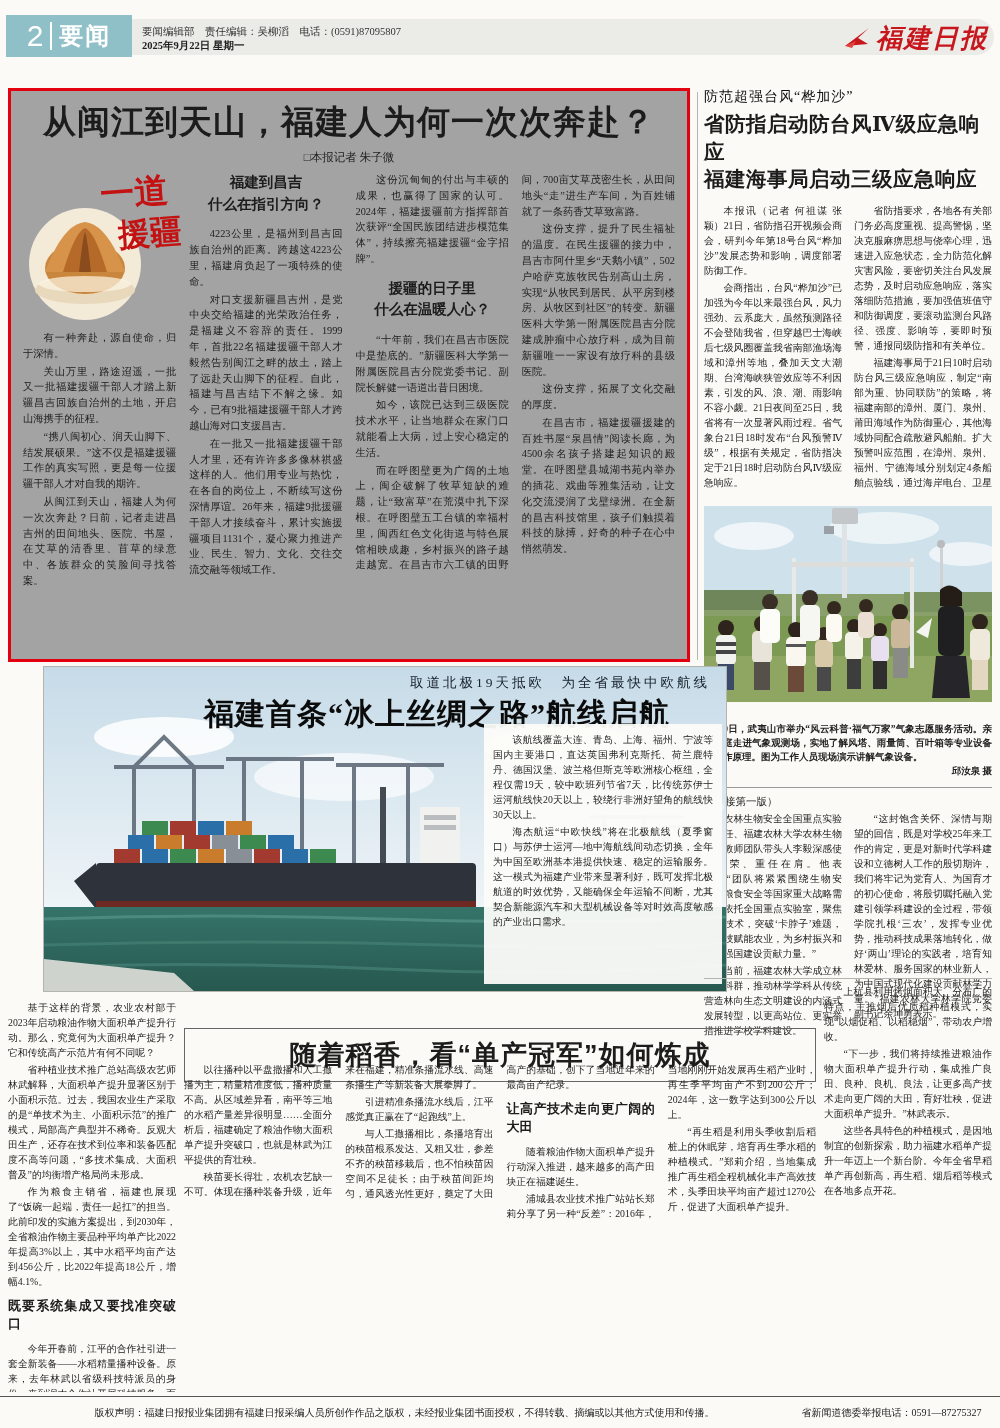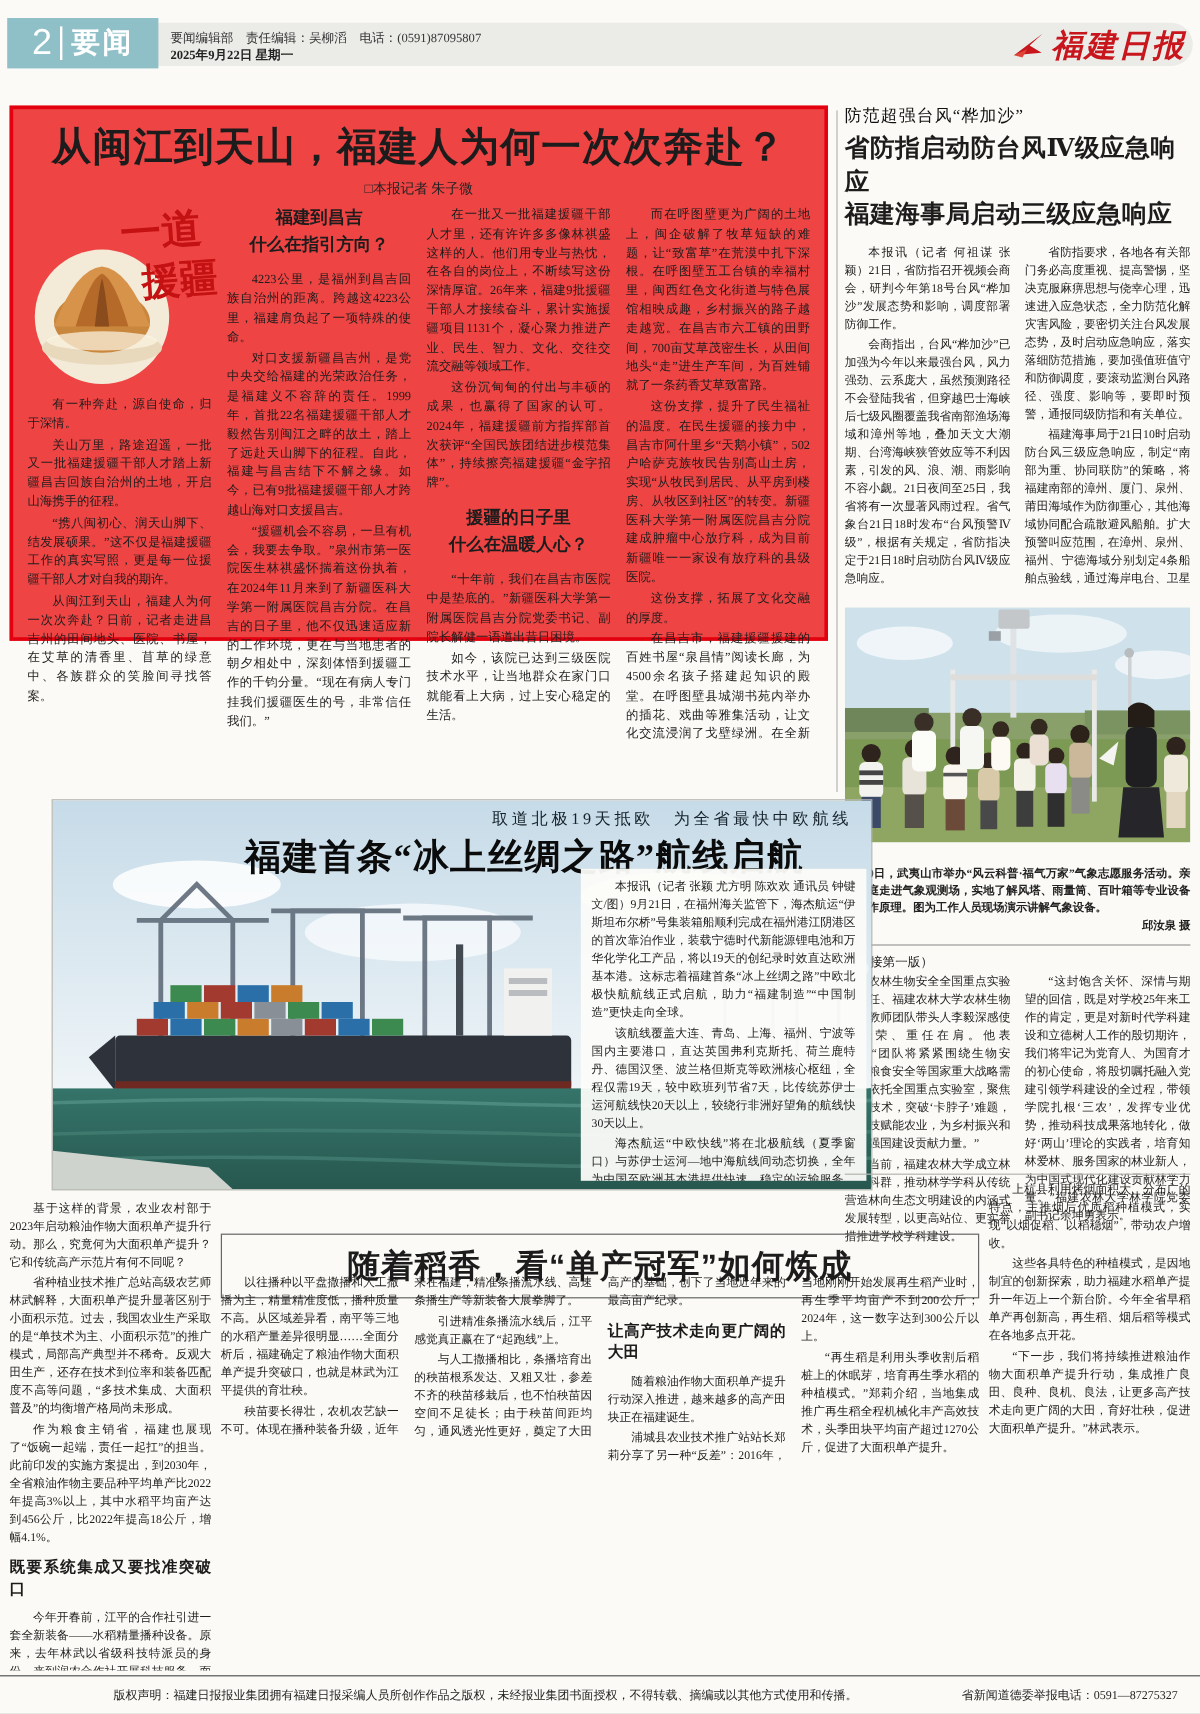--- a/index.html
+++ b/index.html
@@ -13,22 +13,22 @@
             font-family:"Liberation Sans",sans-serif;}
   .page-tag .num{font-size:30px;font-weight:300;line-height:1;}
   .page-tag .bar{width:2px;height:28px;background:#fff;}
   .page-tag .sec{font-size:24px;font-weight:bold;line-height:1;letter-spacing:2px;}
   .dept{left:142px;top:25px;font-size:10.5px;color:#333;}
   .date{left:142px;top:39px;font-size:10.5px;font-weight:bold;color:#222;}
   .masthead{right:12px;top:21px;display:flex;align-items:center;gap:4px;}
   .masthead .mtxt{font-size:26px;font-weight:bold;color:#c8161d;font-style:italic;
                   font-family:"Liberation Serif",serif;letter-spacing:2px;}
   
-  .lead-box{left:8px;top:88px;width:682px;height:446px;border:3px solid #e3000f;
-            background:#ef4444;box-sizing:border-box;padding:8px 12px 6px;}
+  .lead-box{left:8px;top:88px;width:682px;height:574px;border:3px solid #e3000f;
+            background:#a3a3a3;box-sizing:border-box;padding:8px 12px 6px;}
   .lead-title{font-family:"Liberation Sans","DejaVu Sans",sans-serif;font-weight:bold;
               font-size:33px;line-height:1.15;text-align:center;letter-spacing:1px;margin-top:4px;}
   .lead-byline{text-align:center;font-size:11.5px;margin:9px 0 7px;color:#222;}
   .lead-body{height:464px;column-count:4;column-gap:13px;font-size:10.3px;line-height:15.8px;
              text-align:justify;overflow:hidden;}
   .para{text-indent:2em;margin:0 0 2px 0;}
   .inhead{font-family:"Liberation Sans",sans-serif;font-weight:bold;font-size:14.5px;
           text-align:center;white-space:pre-line;margin:11px 0;line-height:1.5;text-indent:0;}
   .lead-graphic{width:100%;height:152px;position:relative;margin-bottom:6px;break-inside:avoid;}
   
@@ -110,21 +110,20 @@
       </div>
       <div>
           <p class="para">有一种奔赴，源自使命，归于深情。</p>
           <p class="para">关山万里，路途迢遥，一批又一批福建援疆干部人才踏上新疆昌吉回族自治州的土地，开启山海携手的征程。</p>
           <p class="para">“携八闽初心、润天山脚下、结发展硕果。”这不仅是福建援疆工作的真实写照，更是每一位援疆干部人才对自我的期许。</p>
           <p class="para">从闽江到天山，福建人为何一次次奔赴？日前，记者走进昌吉州的田间地头、医院、书屋，在艾草的清香里、苜草的绿意中、各族群众的笑脸间寻找答案。</p>
           <div class="inhead">福建到昌吉
 什么在指引方向？</div>
           <p class="para">4223公里，是福州到昌吉回族自治州的距离。跨越这4223公里，福建肩负起了一项特殊的使命。</p>
           <p class="para">对口支援新疆昌吉州，是党中央交给福建的光荣政治任务，是福建义不容辞的责任。1999年，首批22名福建援疆干部人才毅然告别闽江之畔的故土，踏上了远赴天山脚下的征程。自此，福建与昌吉结下不解之缘。如今，已有9批福建援疆干部人才跨越山海对口支援昌吉。</p>
-          <p class="para">“援疆机会不容易，一旦有机会，我要去争取。”泉州市第一医院医生林祺盛怀揣着这份执着，在2024年11月来到了新疆医科大学第一附属医院昌吉分院。在昌吉的日子里，他不仅迅速适应新的工作环境，更在与当地患者的朝夕相处中，深刻体悟到援疆工作的千钧分量。“现在有病人专门挂我们援疆医生的号，非常信任我们。”</p>
           <p class="para">在一批又一批福建援疆干部人才里，还有许许多多像林祺盛这样的人。他们用专业与热忱，在各自的岗位上，不断续写这份深情厚谊。26年来，福建9批援疆干部人才接续奋斗，累计实施援疆项目1131个，凝心聚力推进产业、民生、智力、文化、交往交流交融等领域工作。</p>
           <p class="para">这份沉甸甸的付出与丰硕的成果，也赢得了国家的认可。2024年，福建援疆前方指挥部首次获评“全国民族团结进步模范集体”，持续擦亮福建援疆“金字招牌”。</p>
           <div class="inhead">援疆的日子里
 什么在温暖人心？</div>
           <p class="para">“十年前，我们在昌吉市医院中是垫底的。”新疆医科大学第一附属医院昌吉分院党委书记、副院长解健一语道出昔日困境。</p>
           <p class="para">如今，该院已达到三级医院技术水平，让当地群众在家门口就能看上大病，过上安心稳定的生活。</p>
           <p class="para">而在呼图壁更为广阔的土地上，闽企破解了牧草短缺的难题，让“致富草”在荒漠中扎下深根。在呼图壁五工台镇的幸福村里，闽西红色文化街道与特色展馆相映成趣，乡村振兴的路子越走越宽。在昌吉市六工镇的田野间，700亩艾草茂密生长，从田间地头“走”进生产车间，为百姓铺就了一条药香艾草致富路。</p>
           <p class="para">这份支撑，提升了民生福祉的温度。在民生援疆的接力中，昌吉市阿什里乡“天鹅小镇”，502户哈萨克族牧民告别高山土房，实现“从牧民到居民、从平房到楼房、从牧区到社区”的转变。新疆医科大学第一附属医院昌吉分院建成肿瘤中心放疗科，成为目前新疆唯一一家设有放疗科的县级医院。</p>
           <p class="para">这份支撑，拓展了文化交融的厚度。</p>
           <p class="para">在昌吉市，福建援疆援建的百姓书屋“泉昌情”阅读长廊，为4500余名孩子搭建起知识的殿堂。在呼图壁县城湖书苑内举办的插花、戏曲等雅集活动，让文化交流浸润了戈壁绿洲。在全新的昌吉科技馆里，孩子们触摸着科技的脉搏，好奇的种子在心中悄然萌发。</p>
@@ -284,21 +283,20 @@
       <rect x="336" y="120" width="6" height="76" fill="#444a52"></rect>
       <rect width="682" height="84" y="240" fill="url(#sea)"></rect>
       <path d="M0,252 Q170,246 340,252 T682,250" stroke="#5d9b8f" stroke-width="3" fill="none" opacity="0.6"></path>
       <path d="M0,278 Q200,272 400,278 T682,276" stroke="#4d8a7e" stroke-width="3" fill="none" opacity="0.5"></path>
       <path d="M0,300 Q160,294 340,302 T682,298" stroke="#5d9b8f" stroke-width="3" fill="none" opacity="0.4"></path>
       <path d="M0,324 L0,292 L130,306 L150,324 Z" fill="#cfd3cd"></path>
     </svg>
     <div class="ship-kicker">取道北极19天抵欧　为全省最快中欧航线</div>
     <div class="ship-title">福建首条“冰上丝绸之路”航线启航</div>
     <div class="ship-text">
-        <p class="para">本报讯（记者 张颖 尤方明 陈欢欢 通讯员 钟键 文/图）9月21日，在福州海关监管下，海杰航运“伊斯坦布尔桥”号集装箱船顺利完成在福州港江阴港区的首次靠泊作业，装载宁德时代新能源锂电池和万华化学化工产品，将以19天的创纪录时效直达欧洲基本港。这标志着福建首条“冰上丝绸之路”中欧北极快航航线正式启航，助力“福建制造”“中国制造”更快走向全球。</p>
         <p class="para">该航线覆盖大连、青岛、上海、福州、宁波等国内主要港口，直达英国弗利克斯托、荷兰鹿特丹、德国汉堡、波兰格但斯克等欧洲核心枢纽，全程仅需19天，较中欧班列节省7天，比传统苏伊士运河航线快20天以上，较绕行非洲好望角的航线快30天以上。</p>
         <p class="para">海杰航运“中欧快线”将在北极航线（夏季窗口）与苏伊士运河—地中海航线间动态切换，全年为中国至欧洲基本港提供快速、稳定的运输服务。这一模式为福建产业带来显著利好，既可发挥北极航道的时效优势，又能确保全年运输不间断，尤其契合新能源汽车和大型机械设备等对时效高度敏感的产业出口需求。</p>
       </div>
   </div>
 
   <div class="abs hrule" style="left:704px;top:978px;width:288px;"></div>
 
   <div class="abs rice-titlebox">
     <span class="rice-title">随着稻香，看“单产冠军”如何炼成</span>
   </div>
@@ -314,22 +312,22 @@
       <p class="para">秧苗要长得壮，农机农艺缺一不可。体现在播种装备升级，近年来在福建，精准条播流水线、高速条播生产等新装备大展拳脚了。</p>
       <p class="para">引进精准条播流水线后，江平感觉真正赢在了“起跑线”上。</p>
       <p class="para">与人工撒播相比，条播培育出的秧苗根系发达、又粗又壮，参差不齐的秧苗移栽后，也不怕秧苗因空间不足徒长；由于秧苗间距均匀，通风透光性更好，奠定了大田高产的基础，创下了当地近年来的最高亩产纪录。</p>
       <div class="inhead2">让高产技术走向更广阔的大田</div>
       <p class="para">随着粮油作物大面积单产提升行动深入推进，越来越多的高产田块正在福建诞生。</p>
       <p class="para">浦城县农业技术推广站站长郑莉分享了另一种“反差”：2016年，当地刚刚开始发展再生稻产业时，再生季平均亩产不到200公斤；2024年，这一数字达到300公斤以上。</p>
       <p class="para">“再生稻是利用头季收割后稻桩上的休眠芽，培育再生季水稻的种植模式。”郑莉介绍，当地集成推广再生稻全程机械化丰产高效技术，头季田块平均亩产超过1270公斤，促进了大面积单产提升。</p>
     </div>
   <div class="abs rice-right">
       <p class="para">上杭县利用烤烟面积大、分布广的特点，主推烟后优质稻种植模式，实现“以烟促稻、以稻稳烟”，带动农户增收。</p>
+      <p class="para">“下一步，我们将持续推进粮油作物大面积单产提升行动，集成推广良田、良种、良机、良法，让更多高产技术走向更广阔的大田，育好壮秧，促进大面积单产提升。”林武表示。</p>
       <p class="para">这些各具特色的种植模式，是因地制宜的创新探索，助力福建水稻单产提升一年迈上一个新台阶。今年全省早稻单产再创新高，再生稻、烟后稻等模式在各地多点开花。</p>
-      <p class="para">“下一步，我们将持续推进粮油作物大面积单产提升行动，集成推广良田、良种、良机、良法，让更多高产技术走向更广阔的大田，育好壮秧，促进大面积单产提升。”林武表示。</p>
     </div>
 
   <div class="abs footer">
     <span>版权声明：福建日报报业集团拥有福建日报采编人员所创作作品之版权，未经报业集团书面授权，不得转载、摘编或以其他方式使用和传播。</span>
     <span>省新闻道德委举报电话：0591—87275327</span>
   </div>
 
 </div>
 
 </body></html>

